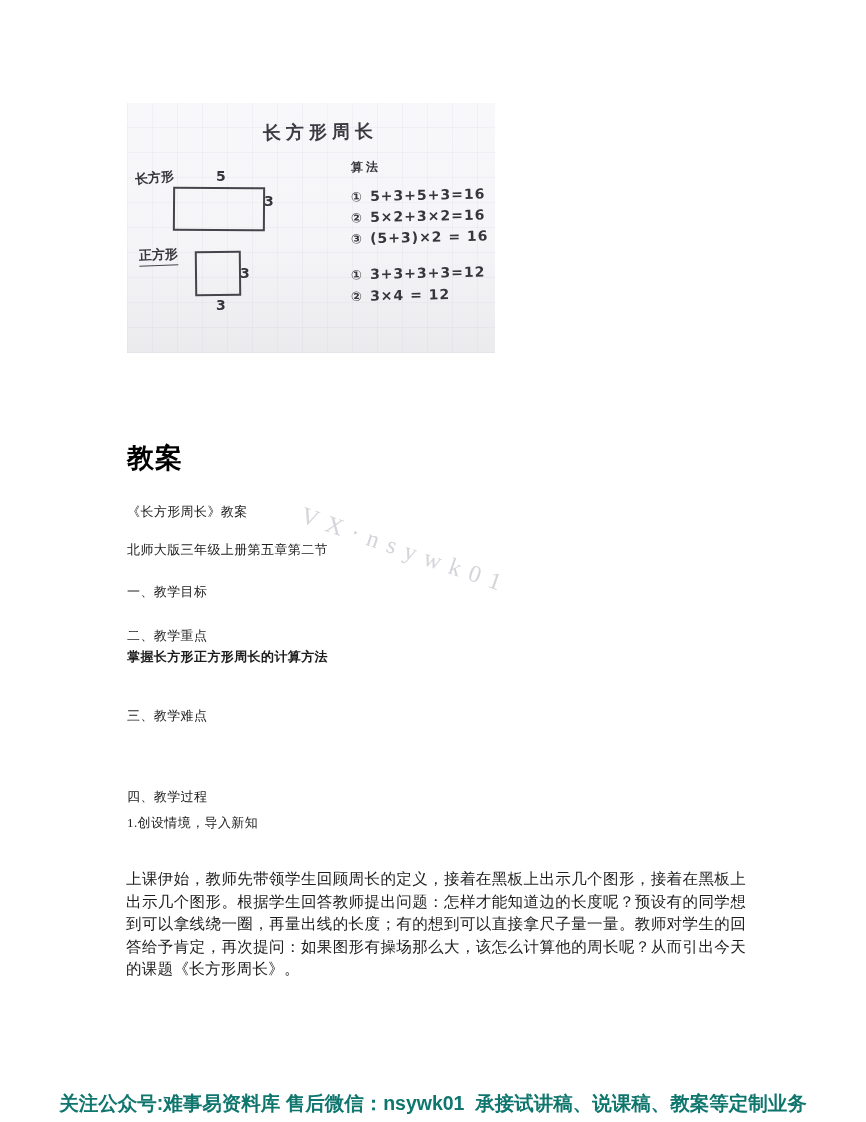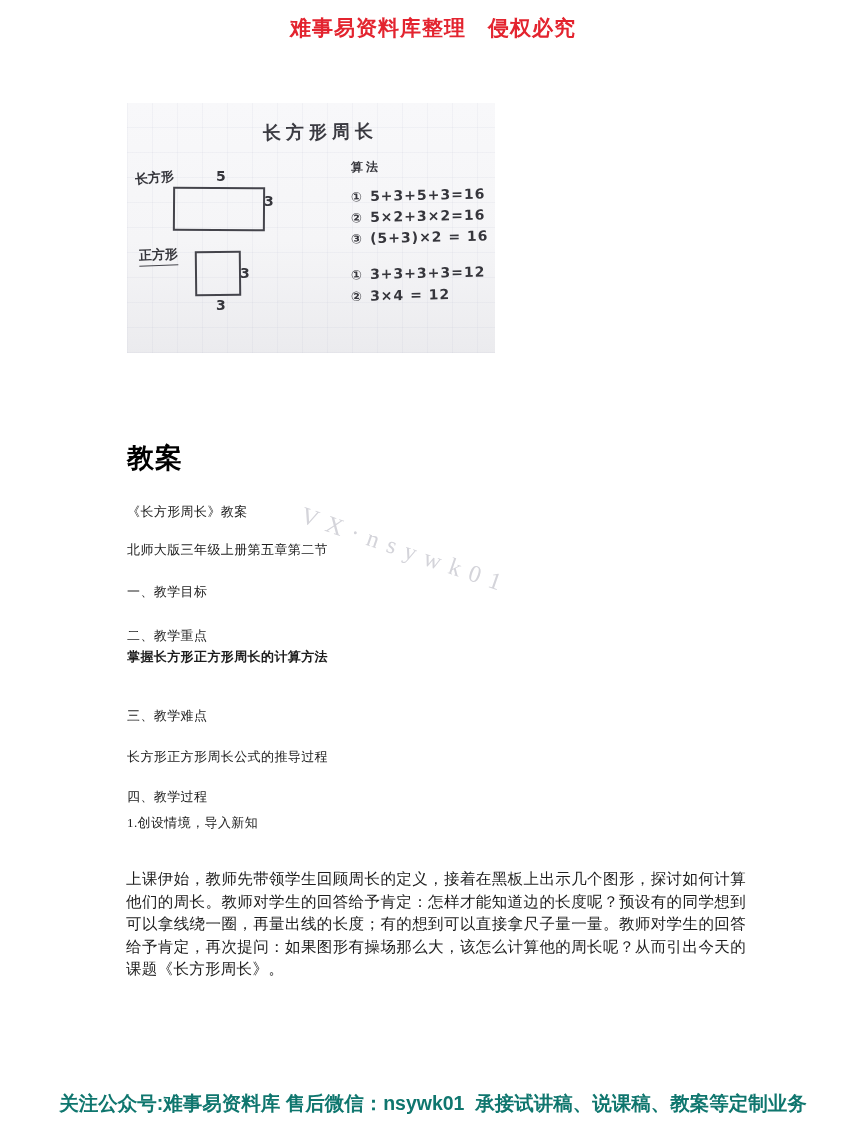--- a/index.html
+++ b/index.html
@@ -80,21 +80,20 @@
     position:absolute; top:1090px; left:0; width:100%; text-align:center;
     font-family:"Liberation Sans", sans-serif; font-weight:bold;
     font-size:19.5px; color:#0f766e; white-space:pre;
   }
 </style>
 </head>
 <body>
 
 <div class="page">
 
-  <div class="header-notice">难事易资料库整理　侵权必究</div>
 
   <div class="photo">
     <div class="hw photo-title">长方形周长</div>
 
     <div class="hw rect-label">长方形</div>
     <div class="hw rect-shape"></div>
     <div class="hw rect-dim-top">5</div>
     <div class="hw rect-dim-right">3</div>
 
     <div class="hw square-label">正方形</div>
@@ -124,21 +123,20 @@
   <div class="watermark">VX·nsywk01</div>
 
   <div class="doc-heading">教案</div>
 
   <div class="doc-line dl-0">《长方形周长》教案</div>
   <div class="doc-line dl-1">北师大版三年级上册第五章第二节</div>
   <div class="doc-line dl-2">一、教学目标</div>
   <div class="doc-line dl-3">二、教学重点</div>
   <div class="doc-line dl-4">掌握长方形正方形周长的计算方法</div>
   <div class="doc-line dl-5">三、教学难点</div>
-  <div class="doc-line dl-6">长方形正方形周长公式的推导过程</div>
   <div class="doc-line dl-7">四、教学过程</div>
   <div class="doc-line dl-8">1.创设情境，导入新知</div>
 
-  <div class="doc-para">上课伊始，教师先带领学生回顾周长的定义，接着在黑板上出示几个图形，探讨如何计算他们的周长。教师对学生的回答给予肯定：怎样才能知道边的长度呢？预设有的同学想到可以拿线绕一圈，再量出线的长度；有的想到可以直接拿尺子量一量。教师对学生的回答给予肯定，再次提问：如果图形有操场那么大，该怎么计算他的周长呢？从而引出今天的课题《长方形周长》。</div>
+  <div class="doc-para">上课伊始，教师先带领学生回顾周长的定义，接着在黑板上出示几个图形，接着在黑板上出示几个图形。根据学生回答教师提出问题：怎样才能知道边的长度呢？预设有的同学想到可以拿线绕一圈，再量出线的长度；有的想到可以直接拿尺子量一量。教师对学生的回答给予肯定，再次提问：如果图形有操场那么大，该怎么计算他的周长呢？从而引出今天的课题《长方形周长》。</div>
 
   <div class="footer-notice">关注公众号:难事易资料库 售后微信：nsywk01  承接试讲稿、说课稿、教案等定制业务</div>
 
 </div>
 
 </body></html>

